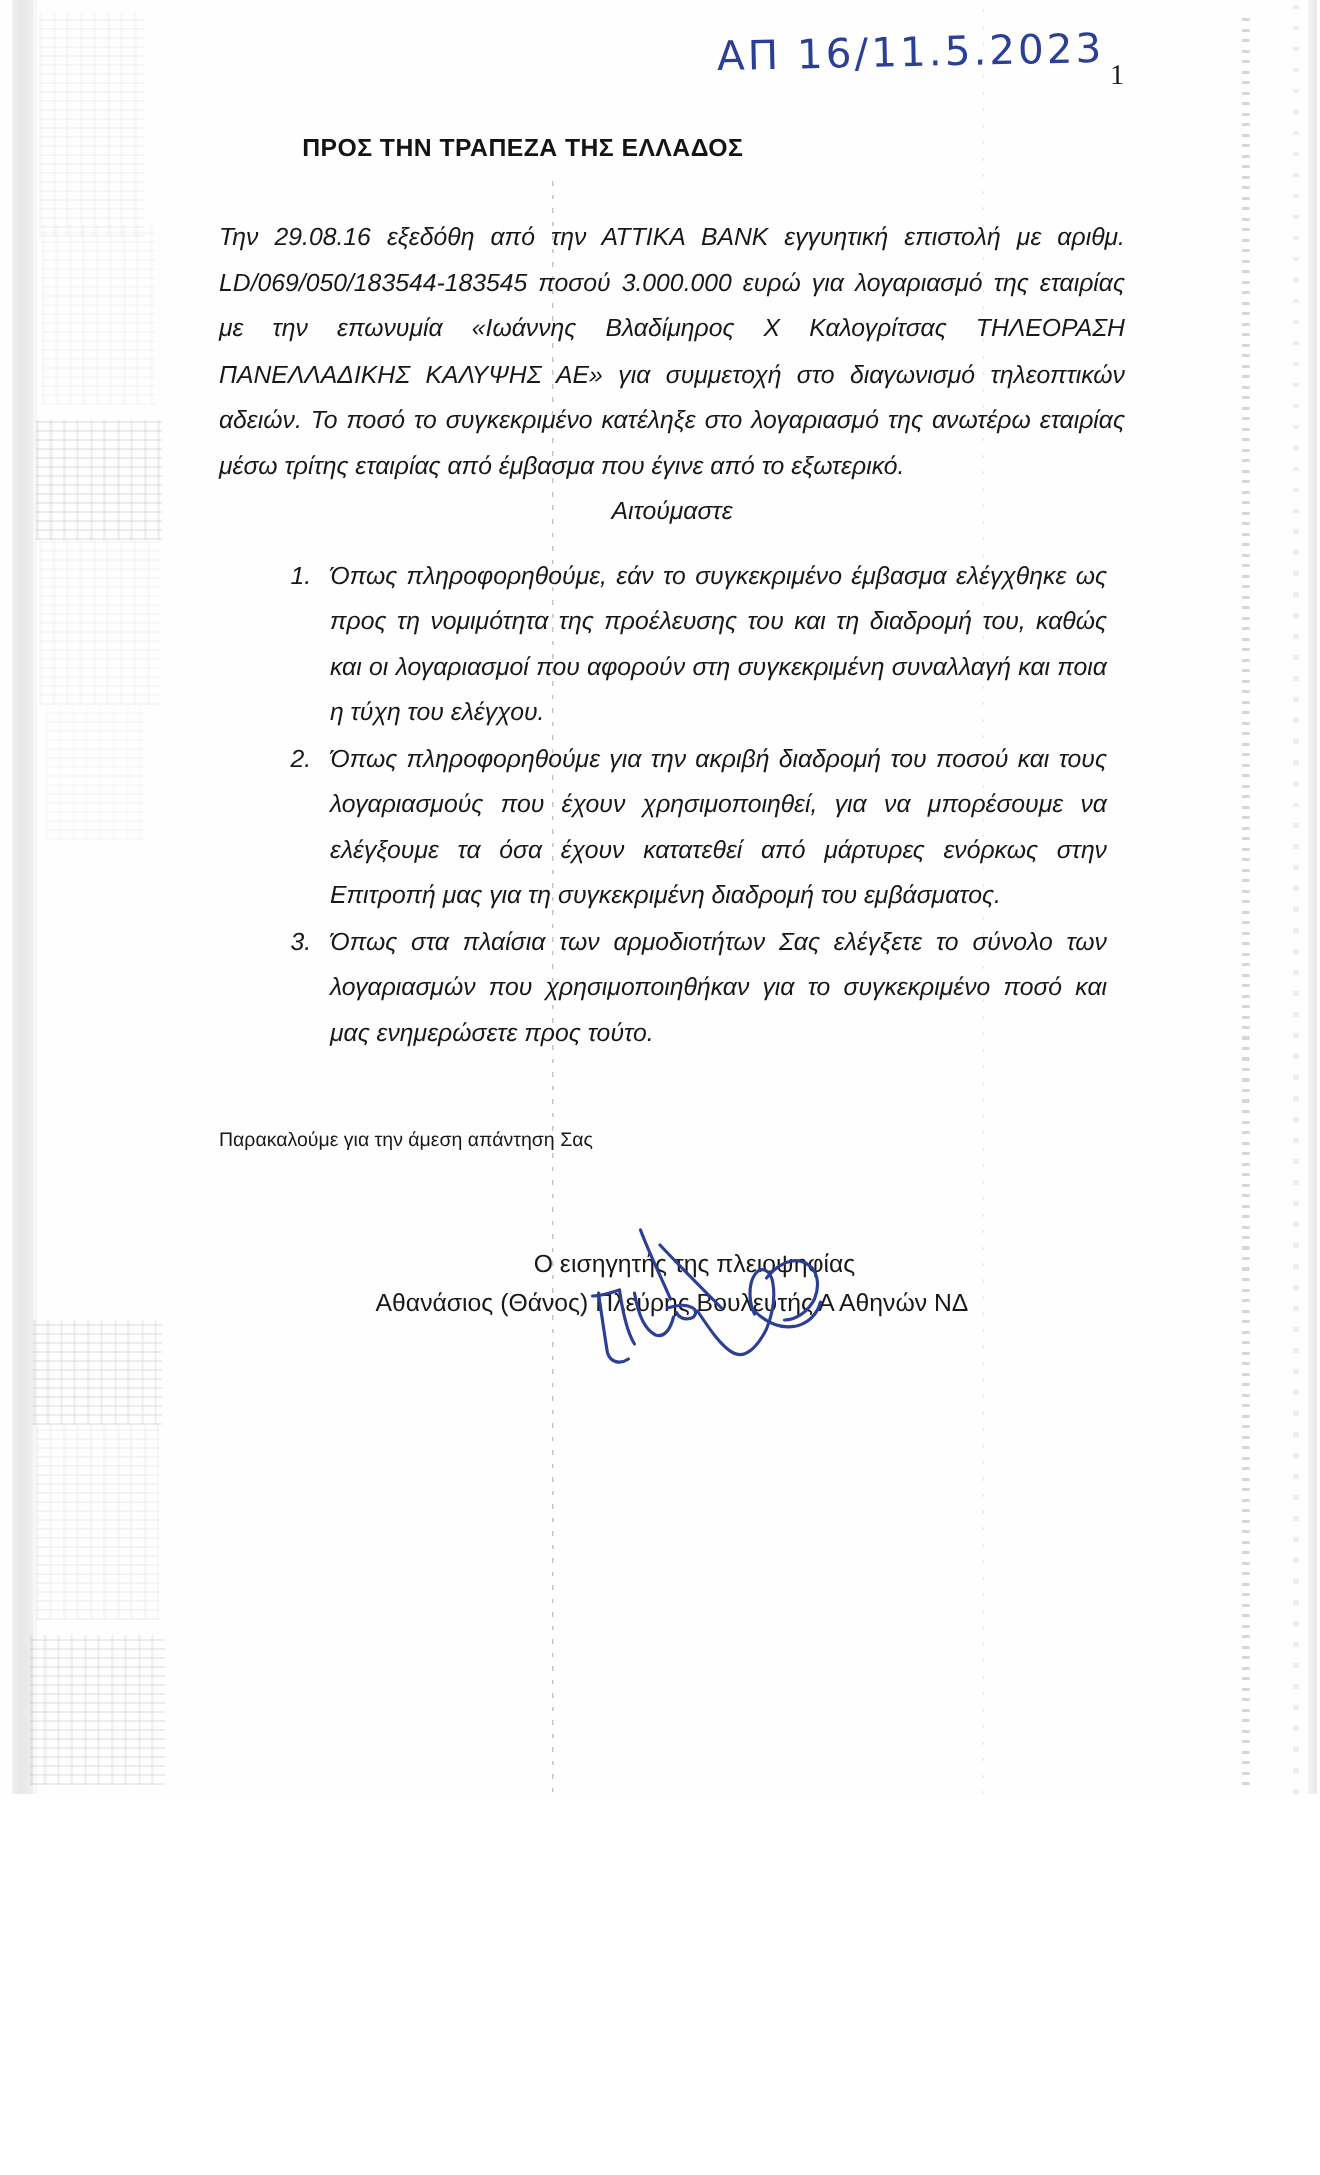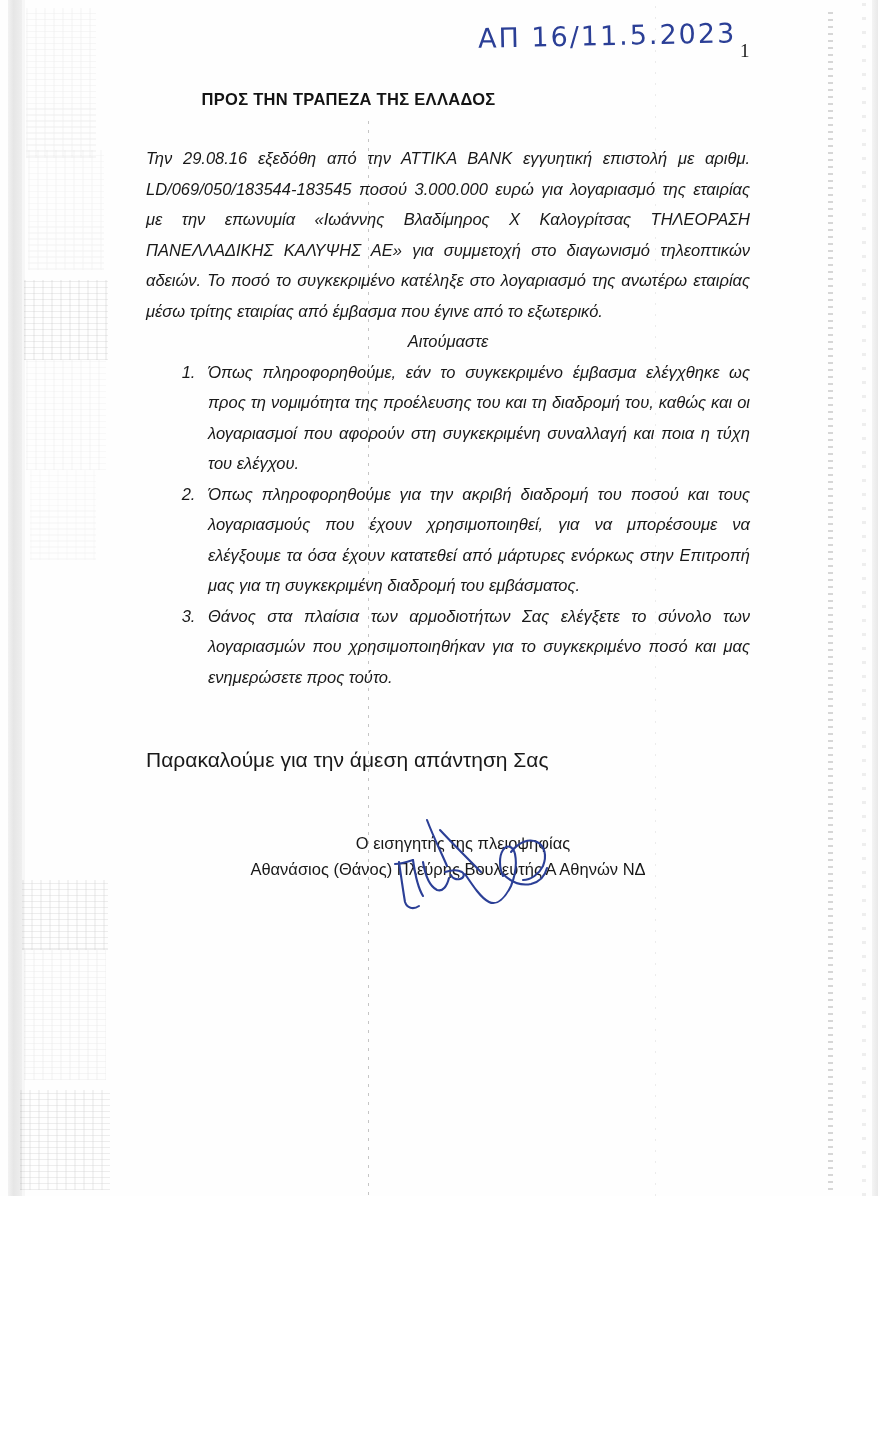--- a/index.html
+++ b/index.html
@@ -141,41 +141,41 @@
   p.para {
     margin: 0 0 0 0;
     font-size: 16.5px;
     line-height: 30.5px;
     color: #181818;
     text-align: justify;
     text-justify: inter-word;
   }
   p.para.nojust { text-align: center; }
   ol.request-list {
-    margin: 0;
+    margin: 12px;
     padding: 0 0 0 54px;
     list-style-position: outside;
   }
   ol.request-list li {
     font-size: 16.5px;
     line-height: 30.5px;
     color: #181818;
     text-align: justify;
     text-justify: inter-word;
     padding-left: 8px;
     margin-bottom: 0px;
   }
   ol.request-list li::marker {
     font-size: 16.5px;
   }
   #closing {
     position: absolute;
     left: 146px;
     top: 745px;
-    font-size: 21px;
+    font-size: 13px;
     line-height: 30px;
     color: #181818;
   }
   #signature-block {
     position: absolute;
     left: 146px;
     top: 830px;
     width: 604px;
     text-align: center;
   }
@@ -236,21 +236,21 @@
     <div id="page-number">1</div>
 
     <div id="doc-title">ΠΡΟΣ ΤΗΝ ΤΡΑΠΕΖΑ ΤΗΣ ΕΛΛΑΔΟΣ</div>
 
     <div id="body-block">
       <p class="para">Την 29.08.16 εξεδόθη από την ΑΤΤΙΚΑ BANK εγγυητική επιστολή με αριθμ. LD/069/050/183544-183545 ποσού 3.000.000 ευρώ για λογαριασμό της εταιρίας με την επωνυμία «Ιωάννης Βλαδίμηρος Χ Καλογρίτσας ΤΗΛΕΟΡΑΣΗ ΠΑΝΕΛΛΑΔΙΚΗΣ ΚΑΛΥΨΗΣ ΑΕ» για συμμετοχή στο διαγωνισμό τηλεοπτικών αδειών. Το ποσό το συγκεκριμένο κατέληξε στο λογαριασμό της ανωτέρω εταιρίας μέσω τρίτης εταιρίας από έμβασμα που έγινε από το εξωτερικό.</p>
       <p class="para nojust">Αιτούμαστε</p>
       <ol class="request-list">
         <li>Όπως πληροφορηθούμε, εάν το συγκεκριμένο έμβασμα ελέγχθηκε ως προς τη νομιμότητα της προέλευσης του και τη διαδρομή του, καθώς και οι λογαριασμοί που αφορούν στη συγκεκριμένη συναλλαγή  και ποια η τύχη του ελέγχου.</li>
         <li>Όπως πληροφορηθούμε για την ακριβή διαδρομή του ποσού και τους λογαριασμούς που έχουν χρησιμοποιηθεί, για να μπορέσουμε να ελέγξουμε τα όσα έχουν κατατεθεί από μάρτυρες ενόρκως στην Επιτροπή μας για τη συγκεκριμένη διαδρομή του εμβάσματος.</li>
-        <li>Θάνος στα πλαίσια των αρμοδιοτήτων Σας ελέγξετε το σύνολο των λογαριασμών που χρησιμοποιηθήκαν για το συγκεκριμένο ποσό και μας ενημερώσετε προς τούτο.</li>
+        <li>Όπως στα πλαίσια των αρμοδιοτήτων Σας ελέγξετε το σύνολο των λογαριασμών που χρησιμοποιηθήκαν για το συγκεκριμένο ποσό και μας ενημερώσετε προς τούτο.</li>
       </ol>
     </div>
 
     <div id="closing">Παρακαλούμε για την άμεση απάντηση Σας</div>
 
     <div id="signature-block">
       <div class="sig-line role">Ο εισηγητής της πλειοψηφίας</div>
       <div class="sig-line">Αθανάσιος (Θάνος) Πλεύρης Βουλευτής Α Αθηνών ΝΔ</div>
     </div>
 

